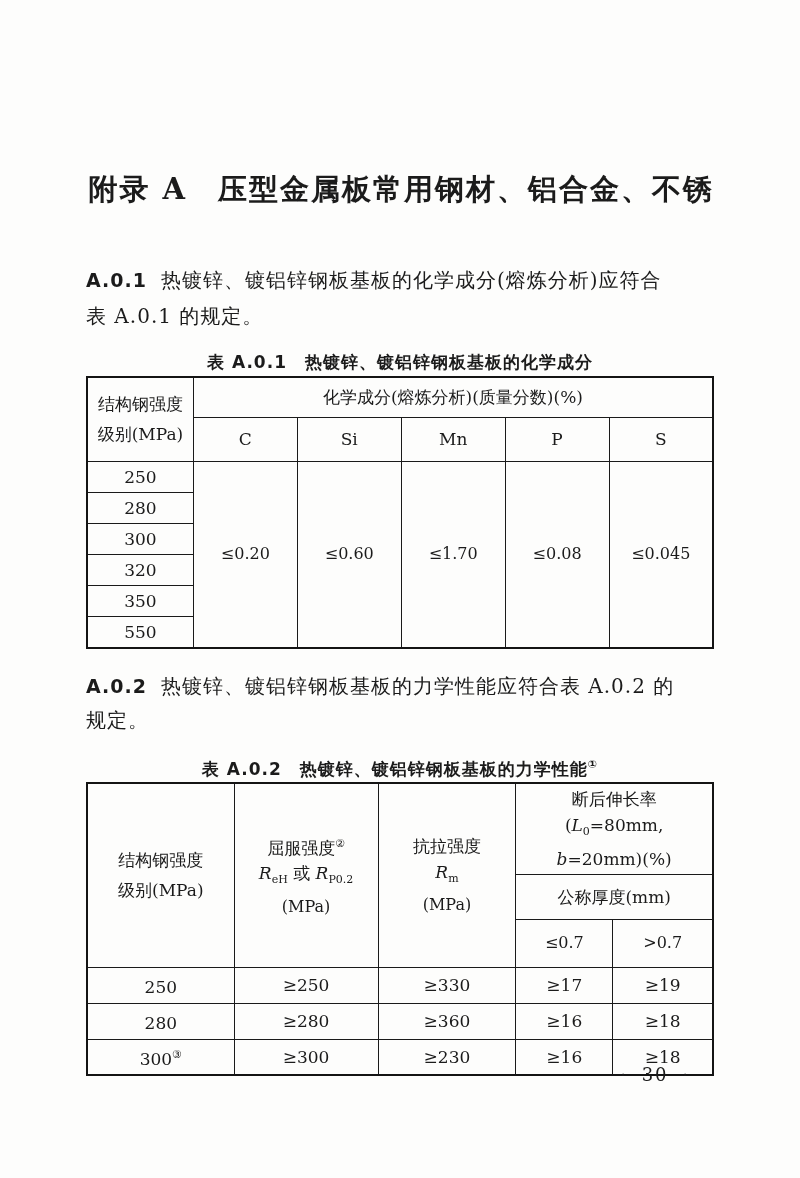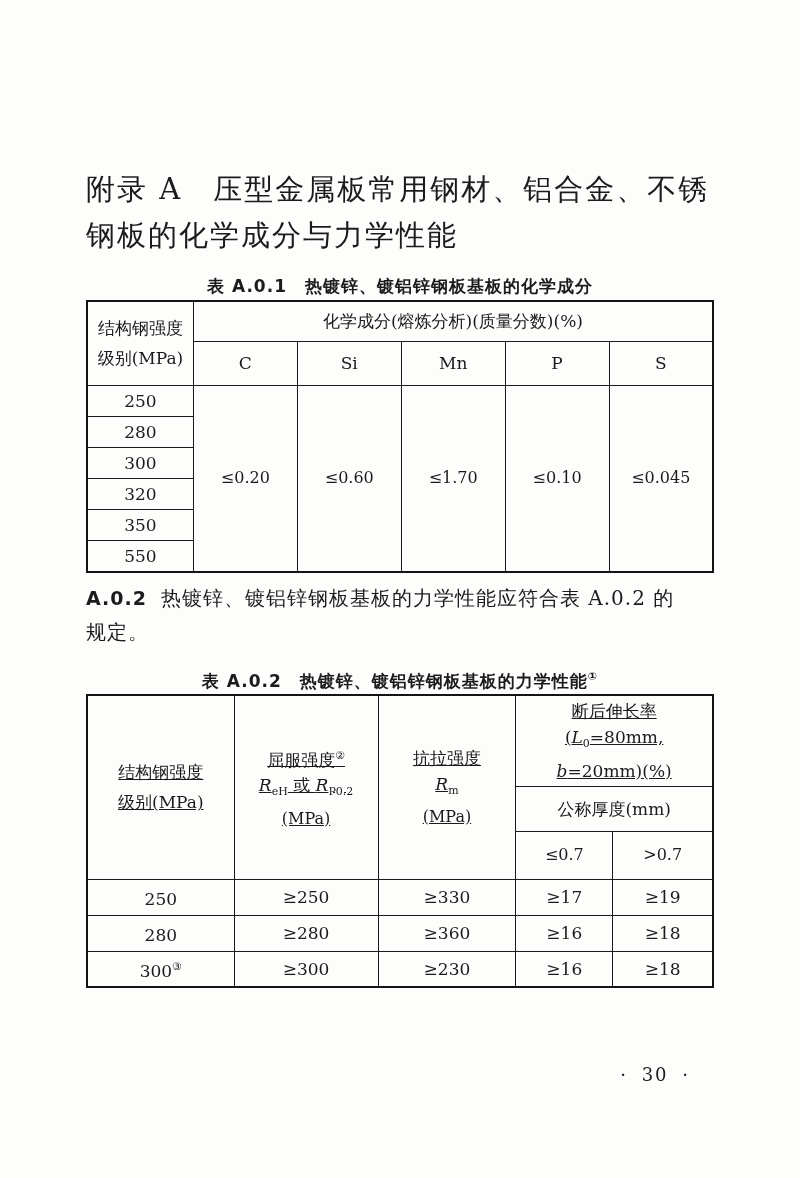--- a/index.html
+++ b/index.html
@@ -11,28 +11,28 @@
   }
   .page{
     position:relative;width:800px;height:1178px;
     background:#fdfdfc;overflow:hidden;
   }
   .content{padding:0 86px;}
 
   
   .doc-title{
     margin:166px 0 0 0;
-    text-align:left;
-    font-size:29px;font-weight:normal;
+    text-align:right;
+    font-size:29px;font-weight:bold;
     line-height:46px;letter-spacing:2px;
   }
 
   
   .para{margin-top:50px;font-size:20px;line-height:36px;letter-spacing:1px;}
-  .para.second{margin-top:8px;line-height:34px;}
+  .para.second{margin-top:20px;line-height:34px;}
   .para .plabel{font-weight:bold;font-family:"DejaVu Sans","Liberation Sans",sans-serif;font-size:19px;margin-right:14px;}
 
   
   .tcaption{
     margin-top:16px;text-align:center;
     font-family:"DejaVu Sans","Liberation Sans",sans-serif;
     font-weight:bold;font-size:17px;line-height:24px;letter-spacing:1px;
   }
   .tcaption sup{font-size:11px;}
 
@@ -46,21 +46,21 @@
     border:1px solid #1a1a1a;
     text-align:center;vertical-align:middle;
     font-size:17px;line-height:26px;
     padding:2px 2px;
   }
   .t1 .h1{height:40px;}
   .t1 .h2{height:44px;}
   .t1 .dr{height:31px;font-size:16px;}
   .t1 td.limit{font-size:16px;margin-left:20px;}
 
-  .t2 .hr1 td{height:78px;text-decoration:underline;}
+  .t2 .hr1 td{height:78px;}
   .t2 .hr2 td{height:40px;}
   .t2 .hr3 td{height:43px;font-size:16px;}
   .t2 .dr{height:36px;font-size:16px;}
 
   .cell-2line{line-height:30px;}
   .it{font-style:italic;}
   sub{font-size:11px;}
   sup{font-size:11px;}
   .small-par{font-size:16px;}
 
@@ -71,23 +71,28 @@
   }
 </style>
 </head>
 <body>
 
 <div class="page">
   <div class="content">
 
     <div class="doc-title">
       <div>附录 A　压型金属板常用钢材、铝合金、不锈</div>
-      <div>钢板的化学成分与力学性能</div>
-    </div>
-
+    </div>
+
+    <div class="para">
+      <div>
+        <span class="plabel">A.0.1</span><span>热镀锌、镀铝锌钢板基板的化学成分(熔炼分析)应符合</span>
+      </div>
+      <div>表 A.0.1 的规定。</div>
+    </div>
 
     <div class="tcaption">
       <span>表 A.0.1　热镀锌、镀铝锌钢板基板的化学成分</span>
     </div>
 
     <table class="t1">
       <colgroup>
         <col style="width:17%">
           <col style="width:16.6%">
           <col style="width:16.6%">
@@ -108,21 +113,21 @@
           <td>Si</td>
           <td>Mn</td>
           <td>P</td>
           <td>S</td>
         </tr>
         <tr class="dr">
           <td>250</td>
           <td rowspan="6" class="limit">≤0.20</td>
           <td rowspan="6" class="limit">≤0.60</td>
           <td rowspan="6" class="limit">≤1.70</td>
-          <td rowspan="6" class="limit">≤0.10</td>
+          <td rowspan="6" class="limit">≤0.08</td>
           <td rowspan="6" class="limit">≤0.045</td>
         </tr>
         <tr class="dr">
             <td>280</td>
           </tr>
         <tr class="dr">
             <td>300</td>
           </tr>
         <tr class="dr">
             <td>320</td>

